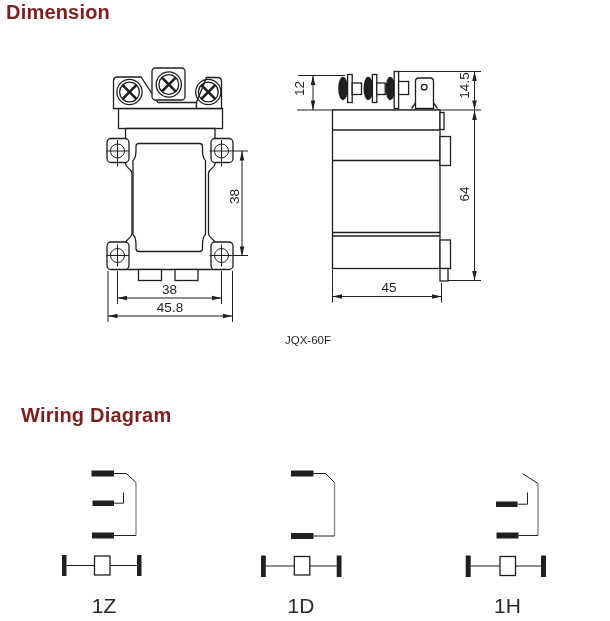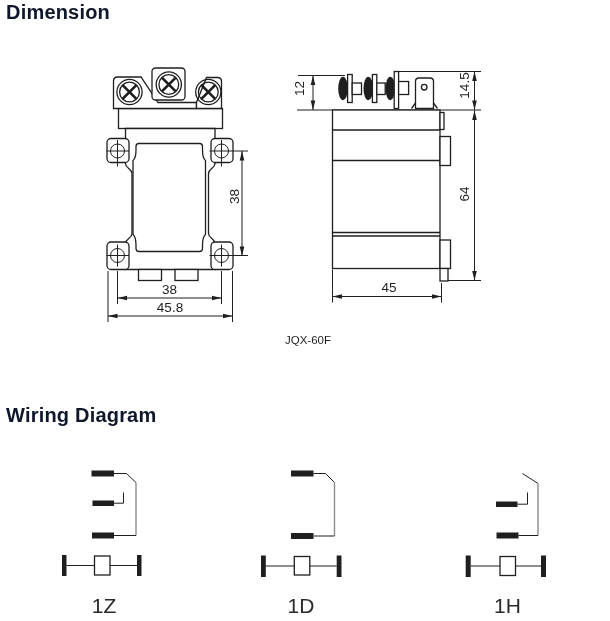--- a/index.html
+++ b/index.html
@@ -1,20 +1,20 @@
 <!DOCTYPE html>
 <html><head>
 <meta charset="utf-8">
 <style>
   html,body{margin:0;padding:0;background:#fff;}
   #canvas{position:relative;width:610px;height:621px;background:#fff;overflow:hidden;
           font-family:"Liberation Sans", sans-serif;}
-  .h{position:absolute;font-size:20px;font-weight:bold;color:#0f172a;letter-spacing:0.2px;z-index:2;}
+  .h{position:absolute;font-size:20px;font-weight:bold;color:#7f1d1d;letter-spacing:0.2px;z-index:2;}
   #h-dim{left:6px;top:1px;}
-  #h-wir{left:6px;top:404px;}
+  #h-wir{left:21px;top:404px;}
   svg{position:absolute;left:0;top:0;z-index:1;}
   .ol{fill:none;stroke:#1f1f1f;stroke-width:1.3;}
   .olf{fill:#ffffff;stroke:#1f1f1f;stroke-width:1.3;}
   .dl{stroke:#1f1f1f;stroke-width:1;fill:none;}
   .solid{fill:#1f1f1f;stroke:none;}
   .gray{stroke:#8c8c8c;stroke-width:1.4;fill:none;}
   .cross{stroke:#1f1f1f;stroke-width:2.7;fill:none;}
   .dtxt{font-family:"Liberation Sans",sans-serif;font-size:13.5px;fill:#1f1f1f;}
   .mtxt{font-family:"Liberation Sans",sans-serif;font-size:11.5px;fill:#1f1f1f;}
   .ltxt{font-family:"Liberation Sans",sans-serif;font-size:21px;fill:#2a2a2a;}

